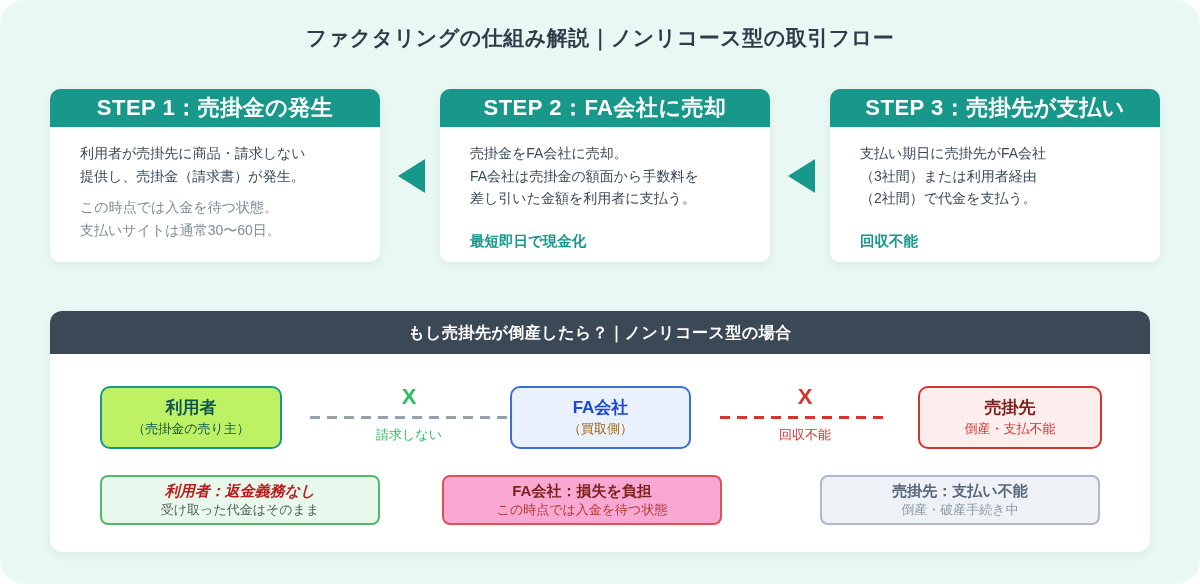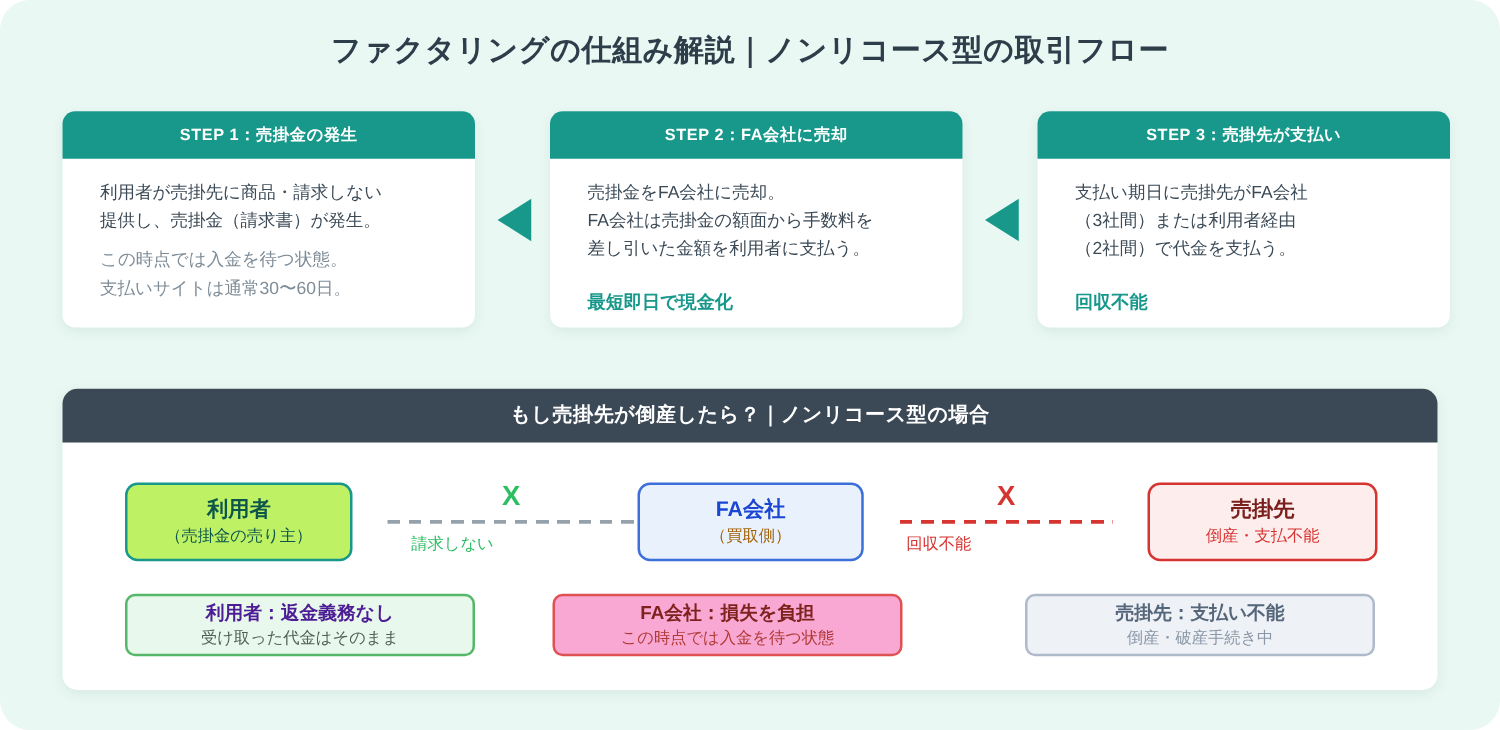--- a/index.html
+++ b/index.html
@@ -1,27 +1,27 @@
 <!DOCTYPE html>
 <html lang="ja"><head>
 <meta charset="utf-8">
 <style>
   html,body{margin:0;padding:0;background:#ffffff;}
   body{font-family:"Liberation Sans","DejaVu Sans",sans-serif;}
   .canvas{position:relative;width:1200px;height:584px;background:#E9F8F2;border-radius:24px;overflow:hidden;}
 
   .title{position:absolute;top:24px;left:0;width:1200px;margin:0;text-align:center;
-         font-size:24px;font-weight:bold;color:#2E3D4A;letter-spacing:.5px;}
+         font-size:21px;font-weight:bold;color:#2E3D4A;letter-spacing:.5px;}
 
   
   .step-card{position:absolute;top:89px;width:330px;height:173px;background:#ffffff;
              border-radius:10px;box-shadow:0 3px 10px rgba(20,60,60,.07);}
   .step-card.c1{left:50px;} .step-card.c2{left:440px;} .step-card.c3{left:830px;}
   .step-header{height:38px;line-height:38px;background:#17988A;border-radius:10px 10px 0 0;
-               text-align:center;color:#ffffff;font-size:13px;font-weight:bold;letter-spacing:.5px;}
+               text-align:center;color:#ffffff;font-size:22px;font-weight:bold;letter-spacing:.5px;}
   .step-body{padding:15px 24px 0 30px;}
   .step-text{margin:0;font-size:14px;line-height:1.62;color:#3B4A57;white-space:pre-line;}
   .step-note{margin:9px 0 0;font-size:14px;line-height:1.62;color:#7E8C97;white-space:pre-line;}
   .step-accent{margin:22px 0 0;font-size:14.5px;font-weight:bold;color:#17988A;}
 
   
   .flow-arrow{position:absolute;top:159px;width:0;height:0;
               border-top:17px solid transparent;border-bottom:17px solid transparent;
               border-right:27px solid #17988A;}
   .flow-arrow.a1{left:398px;} .flow-arrow.a2{left:788px;}
@@ -47,31 +47,31 @@
   
   .conn-line{position:absolute;top:416px;height:3px;}
   .conn-line.l1{left:310px;width:198px;
       background:repeating-linear-gradient(90deg,#96A2AB 0 10px,transparent 10px 17px);}
   .conn-line.l2{left:720px;width:170px;
       background:repeating-linear-gradient(90deg,#D63431 0 10px,transparent 10px 17px);}
   .conn-x{position:absolute;top:386px;width:40px;text-align:center;
           font-size:22px;font-weight:bold;line-height:1;}
   .conn-x.x1{left:389px;color:#2DBE62;}
   .conn-x.x2{left:785px;color:#D63431;}
-  .conn-label{position:absolute;top:426px;width:160px;text-align:left;font-size:13px;}
+  .conn-label{position:absolute;top:426px;width:160px;text-align:center;font-size:13px;}
   .conn-label.lb1{left:329px;color:#2DBE62;}
   .conn-label.lb2{left:725px;color:#D63431;}
 
   
   .result{position:absolute;top:475px;width:280px;height:50px;border-radius:8px;display:flex;
           flex-direction:column;align-items:center;justify-content:center;box-sizing:border-box;}
   .result .r-title{font-size:15px;font-weight:bold;line-height:1.25;}
   .result .r-sub{font-size:13px;margin-top:2px;line-height:1.25;}
   .result.green{left:100px;border:2px solid #55B768;background:#E9F8EC;}
-  .result.green .r-title{color:#4c1d95;} .result.green .r-sub{color:#4E5F57;}
+  .result.green .r-title{color:#b91c1c;font-style:italic;} .result.green .r-sub{color:#4E5F57;}
   .result.red{left:442px;border:2px solid #E05252;background:#f9a8d4;}
   .result.red .r-title{color:#7E221E;} .result.red .r-sub{color:#B03A35;}
   .result.gray{left:820px;border:2px solid #AEB9C9;background:#EEF1F6;}
   .result.gray .r-title{color:#55657A;} .result.gray .r-sub{color:#8A97A6;}
 </style>
 </head>
 <body>
 
 <div class="canvas">
 

